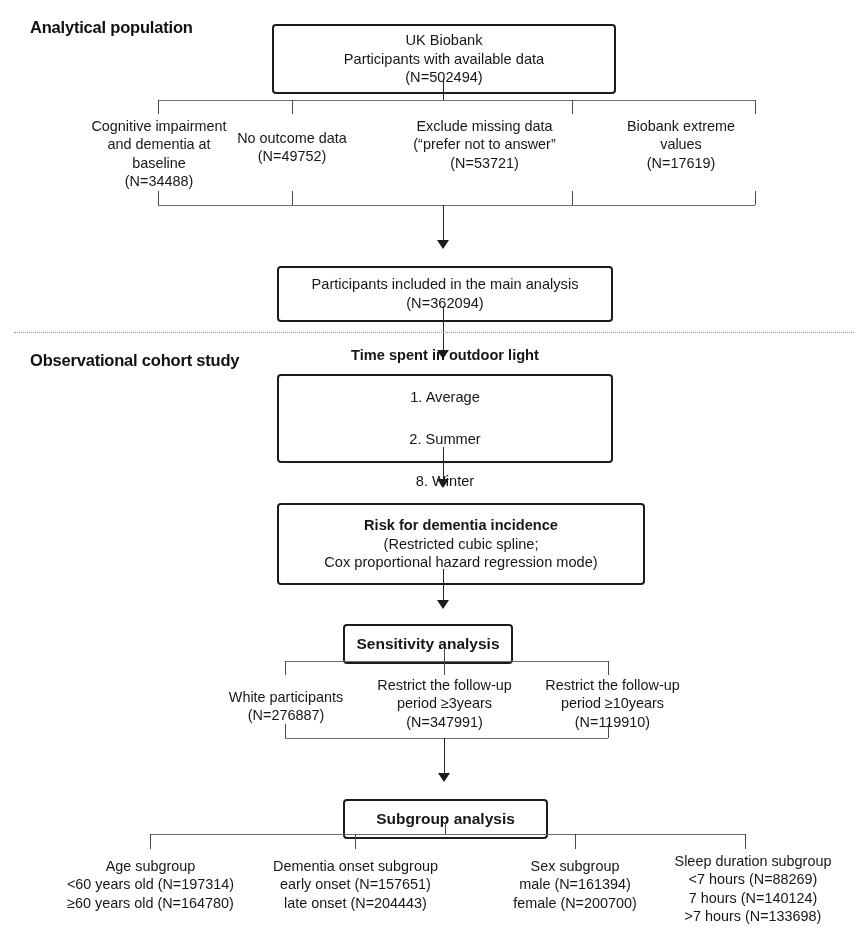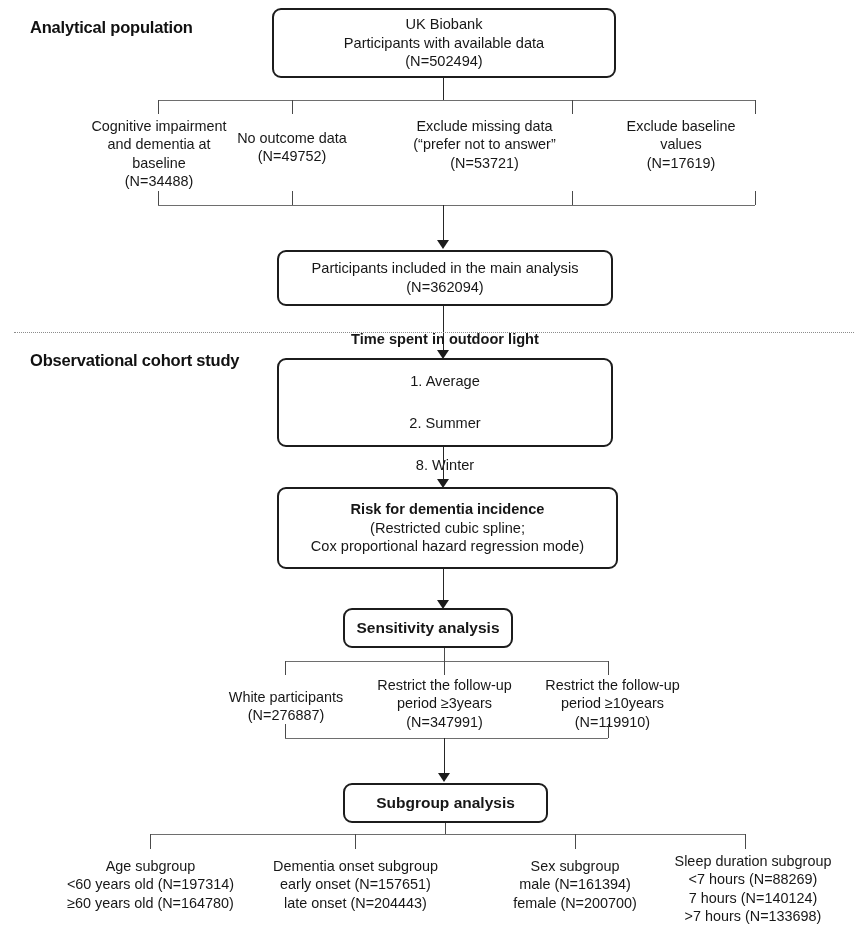--- a/index.html
+++ b/index.html
@@ -28,31 +28,32 @@
     letter-spacing: -0.2px;
     color: #111111;
     white-space: nowrap;
   }
 
   
   .node {
     position: absolute;
     box-sizing: border-box;
     border: 2.6px solid #1c1c1c;
-    border-radius: 9px;
+    border-radius: 4px;
     background: #ffffff;
     display: flex;
     flex-direction: column;
     align-items: center;
     justify-content: center;
     text-align: center;
     font-size: 14.6px;
     line-height: 1.30;
     color: #171717;
     padding: 3px 8px;
+    margin-top: 16px;
   }
   .node .ln { display: block; white-space: nowrap; }
   .node .bold { font-weight: bold; }
 
   
   .caption {
     position: absolute;
     text-align: center;
     font-size: 14.4px;
     line-height: 1.28;
@@ -126,21 +127,21 @@
     <span class="ln">(N=49752)</span>
   </div>
 
   <div class="caption" style="left:392px; top:117px; width:185px;">
     <span class="ln">Exclude missing data</span>
     <span class="ln">(“prefer not to answer”</span>
     <span class="ln">(N=53721)</span>
   </div>
 
   <div class="caption" style="left:607px; top:117px; width:148px;">
-    <span class="ln">Exclude baseline</span>
+    <span class="ln">Biobank extreme</span>
     <span class="ln">values</span>
     <span class="ln">(N=17619)</span>
   </div>
 
   <div class="vline" style="left:158px; top:191px; height:14px;"></div>
   <div class="vline" style="left:292px; top:191px; height:14px;"></div>
   <div class="vline" style="left:572px; top:191px; height:14px;"></div>
   <div class="vline" style="left:755px; top:191px; height:14px;"></div>
   <div class="hline" style="left:158px; top:205px; width:597px;"></div>
 
@@ -160,21 +161,21 @@
   <div class="node" style="left:277px; top:358px; width:336px; height:89px;gap:23px;">
     <span class="ln bold">Time spent in outdoor light</span>
     <span class="ln">1. Average</span>
     <span class="ln">2. Summer</span>
     <span class="ln">8. Winter</span>
   </div>
 
   <div class="vline dark" style="left:443px; top:447px; height:34px;"></div>
   <div class="arrowhead" style="left:437px; top:479px;"></div>
 
-  <div class="node" style="left:277px; top:487px; width:341px; height:82px;">
+  <div class="node" style="left:277px; top:487px; width:368px; height:82px;">
     <span class="ln bold">Risk for dementia incidence</span>
     <span class="ln">(Restricted cubic spline;</span>
     <span class="ln">Cox proportional hazard regression mode)</span>
   </div>
 
   <div class="vline dark" style="left:443px; top:569px; height:33px;"></div>
   <div class="arrowhead" style="left:437px; top:600px;"></div>
 
   <div class="node" style="left:343px; top:608px; width:170px; height:40px; font-size:15.5px;">
     <span class="ln bold">Sensitivity analysis</span>

